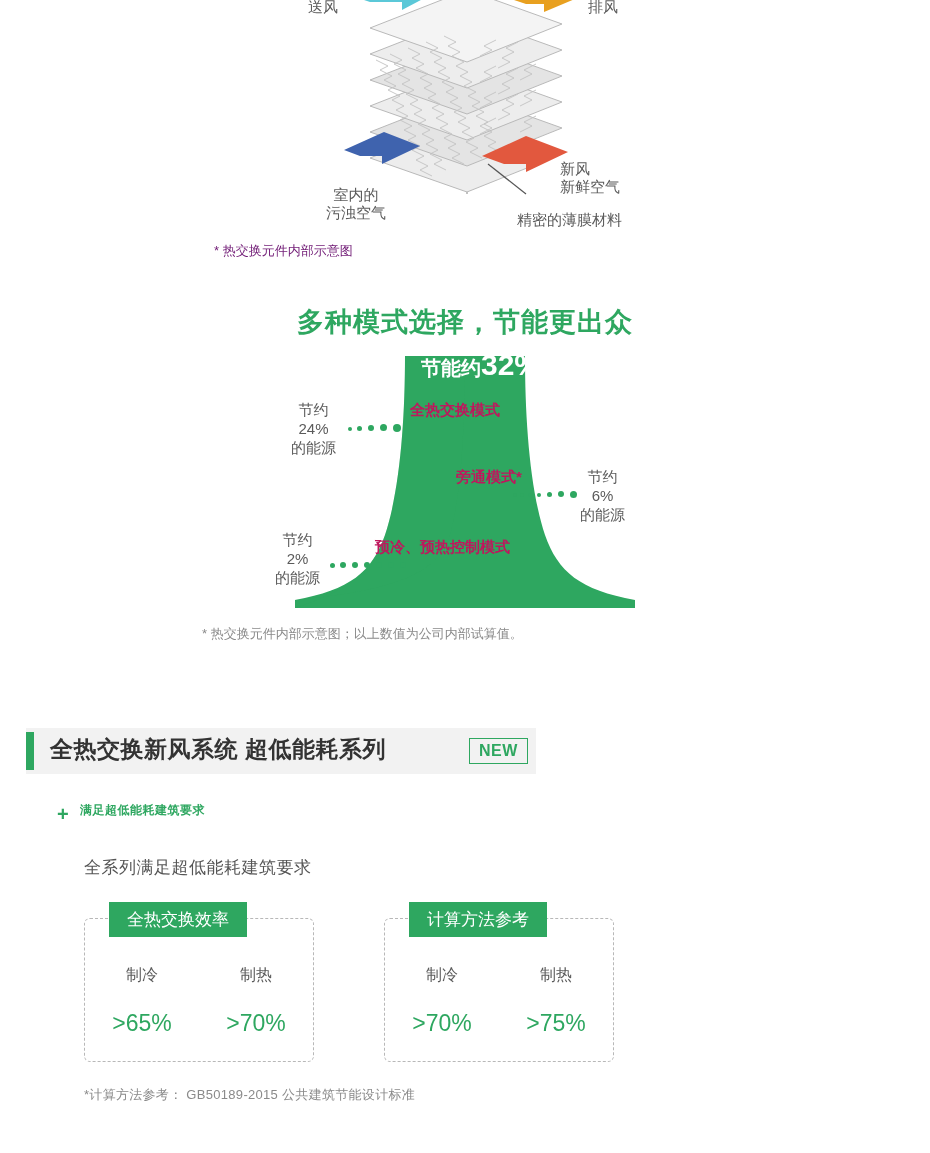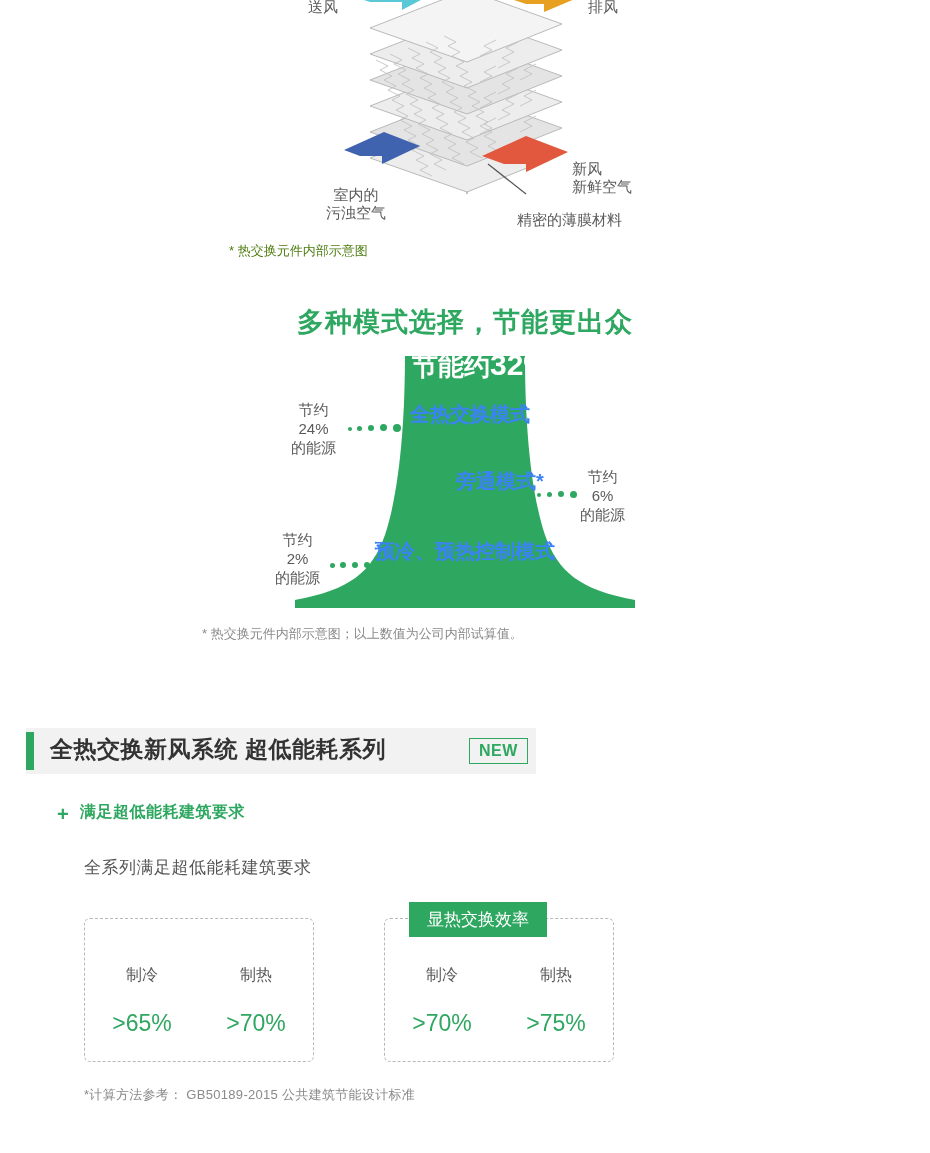--- a/index.html
+++ b/index.html
@@ -26,30 +26,29 @@
   .diag-label {
     position: absolute;
     font-size: 15px;
     color: #5b5b5b;
     line-height: 18px;
     white-space: nowrap;
   }
   #label-supply  { left: 308px; top: -2px; }
   #label-exhaust { left: 588px; top: -2px; }
   #label-indoor  { left: 326px; top: 186px; text-align: center; }
-  #label-fresh   { left: 572px; top: 160px; }
+  #label-fresh   { left: 560px; top: 160px; }
   #label-membrane{ left: 497px; top: 211px; margin-left: 20px; }
 
   #diagram-caption {
     position: absolute;
     left: 214px;
     top: 242px;
     font-size: 13px;
-    color: #4d7c0f;
-    margin-left: 15px;
+    color: #701a75;
   }
 
   
   #core-stack {
     position: absolute;
     left: 330px;
     top: -20px;
     width: 320px;
     height: 230px;
   }
@@ -73,34 +72,34 @@
   }
   #saving-total {
     position: absolute;
     left: 0; top: 58px;
     width: 930px;
     text-align: center;
     color: #ffffff;
     z-index: 5;
     font-weight: bold;
   }
-  #saving-total .s-small { font-size: 26px; margin-left: 32px; }
+  #saving-total .s-small { font-size: 20px; margin-left: 32px; }
   #saving-total .s-big { font-size: 30px; }
 
   #funnel-wrap {
     position: absolute;
     left: 0; top: 60px;
     width: 930px;
     height: 270px;
   }
   .mode-name {
     position: absolute;
-    font-size: 20px;
-    font-weight: bold;
-    color: #3b82f6;
+    font-size: 15px;
+    font-weight: bold;
+    color: #be185d;
     white-space: nowrap;
     z-index: 4;
   }
   #mode-full { left: 410px; top: 111px; }
   #mode-bypass { left: 456px; top: 178px; }
   #mode-pre { left: 375px; top: 248px; }
 
   .side-note {
     position: absolute;
     font-size: 15px;
@@ -173,21 +172,21 @@
   #feature-plus {
     position: absolute;
     left: 57px; top: 85px;
     color: #2ea760;
     font-size: 20px;
     font-weight: bold;
   }
   #feature-heading {
     position: absolute;
     left: 80px; top: 84px;
-    font-size: 16px;
+    font-size: 12px;
     font-weight: bold;
     color: #2ea760;
     letter-spacing: 0.5px;
     text-align: center;
   }
   #feature-sub {
     position: absolute;
     left: 84px; top: 138px;
     font-size: 17px;
     color: #555555;
@@ -384,34 +383,35 @@
   <div id="title-bar"></div>
   <div id="title-accent"></div>
   <div id="product-title">全热交换新风系统 超低能耗系列</div>
   <div id="new-badge">NEW</div>
 
   <div id="feature-plus">+</div>
   <div id="feature-heading">满足超低能耗建筑要求</div>
   <div id="feature-sub">全系列满足超低能耗建筑要求</div>
 
   <div class="eff-card" id="eff-card-1">
+    <div class="eff-badge">全热交换效率</div>
     <div class="eff-cols">
       <div class="eff-col">
         <div class="eff-mode">制冷</div>
         <div class="eff-value">&gt;65%</div>
       </div>
       <div class="eff-col">
         <div class="eff-mode">制热</div>
         <div class="eff-value">&gt;70%</div>
       </div>
     </div>
   </div>
 
   <div class="eff-card" id="eff-card-2">
-    <div class="eff-badge">显热交换效率</div>
+    <div class="eff-badge">计算方法参考</div>
     <div class="eff-cols">
       <div class="eff-col">
         <div class="eff-mode">制冷</div>
         <div class="eff-value">&gt;70%</div>
       </div>
       <div class="eff-col">
         <div class="eff-mode">制热</div>
         <div class="eff-value">&gt;75%</div>
       </div>
     </div>

